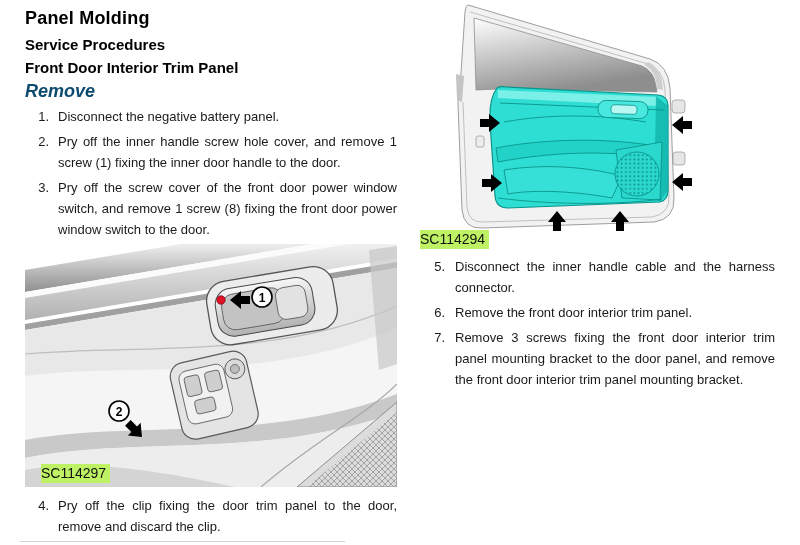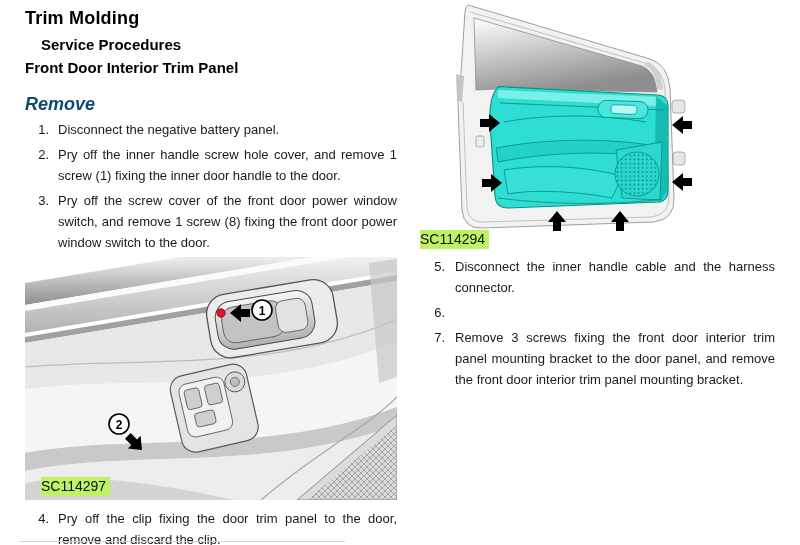--- a/index.html
+++ b/index.html
@@ -2,22 +2,22 @@
 <html><head>
 <meta charset="utf-8">
 <style>
   html,body{margin:0;padding:0;}
   body{
     width:800px;height:545px;background:#ffffff;position:relative;
     font-family:"Liberation Sans", sans-serif;color:#1a1a1a;overflow:hidden;
   }
   .col-left{position:absolute;left:25px;top:8px;width:372px;}
   h1.title{font-size:18px;line-height:20px;margin:0 0 8px 0;font-weight:bold;color:#000;letter-spacing:.2px;}
-  h2.subtitle{font-size:15px;line-height:17px;margin:0 0 6px 16px;font-weight:bold;color:#000;}
-  h3.section{font-size:15px;line-height:17px;margin:0 0 21px 0;font-weight:bold;color:#000;}
+  h2.subtitle{font-size:15px;line-height:17px;margin:0 0 6px 0;font-weight:bold;color:#000;}
+  h3.section{font-size:15px;line-height:17px;margin:0 0 8px 0;font-weight:bold;color:#000;}
   h4.procedure{font-size:18px;line-height:15px;margin:0 0 7px 0;font-weight:bold;font-style:italic;color:#0c4a6e;}
   .step{display:flex;font-size:13px;line-height:21px;margin:0 0 4px 0;}
   .step .num{flex:none;width:24px;text-align:right;padding-right:9px;}
   .step .txt{flex:1;text-align:justify;}
   .figure-left{position:relative;width:372px;height:243px;margin:4px 0 0 0;}
   .figure-right{position:absolute;left:418px;top:2px;width:330px;height:232px;}
   .fig-cap{
     position:absolute;background:#bef264;font-size:14px;line-height:17px;
     color:#111;padding:1px 4px 1px 0;white-space:nowrap;
   }
@@ -26,21 +26,21 @@
   .step4-block{margin-top:8px;}
   .col-right-steps{position:absolute;left:418px;top:256px;width:357px;}
   .col-right-steps .step .num{width:27px;padding-right:10px;}
   .divider{position:absolute;left:20px;top:541px;width:325px;height:1px;background:#d2d2d2;}
   svg{display:block;}
 </style>
 </head>
 <body>
 
 <div class="col-left">
-  <h1 class="title">Trim Molding</h1>
+  <h1 class="title">Panel Molding</h1>
   <h2 class="subtitle">Service Procedures</h2>
   <h3 class="section">Front Door Interior Trim Panel</h3>
   <h4 class="procedure">Remove</h4>
 
   <div class="step">
     <span class="num">1.</span>
     <span class="txt">Disconnect the negative battery panel.</span>
   </div>
   <div class="step">
     <span class="num">2.</span>
@@ -189,20 +189,21 @@
 </div>
 <div class="fig-cap cap-right">SC114294</div>
 
 <div class="col-right-steps">
   <div class="step">
     <span class="num">5.</span>
     <span class="txt">Disconnect the inner handle cable and the harness connector.</span>
   </div>
   <div class="step">
     <span class="num">6.</span>
+    <span class="txt">Remove the front door interior trim panel.</span>
   </div>
   <div class="step">
     <span class="num">7.</span>
     <span class="txt">Remove 3 screws fixing the front door interior trim panel mounting bracket to the door panel, and remove the front door interior trim panel mounting bracket.</span>
   </div>
 </div>
 
 <div class="divider"></div>
 
 </body></html>

